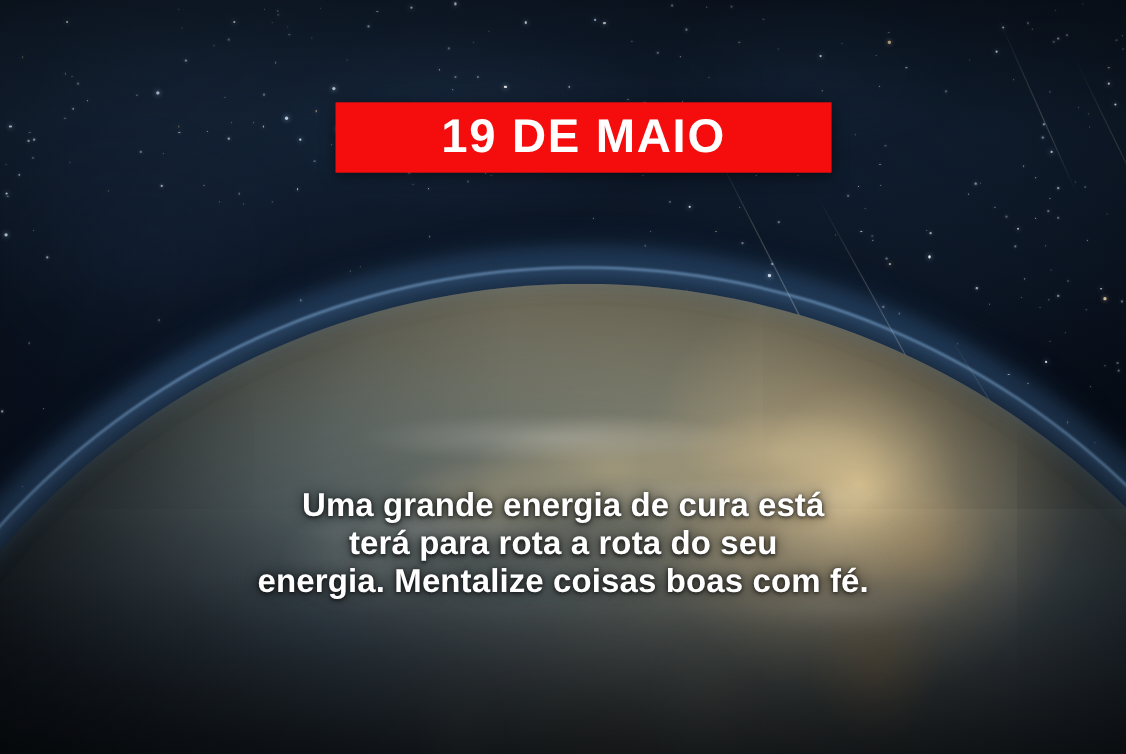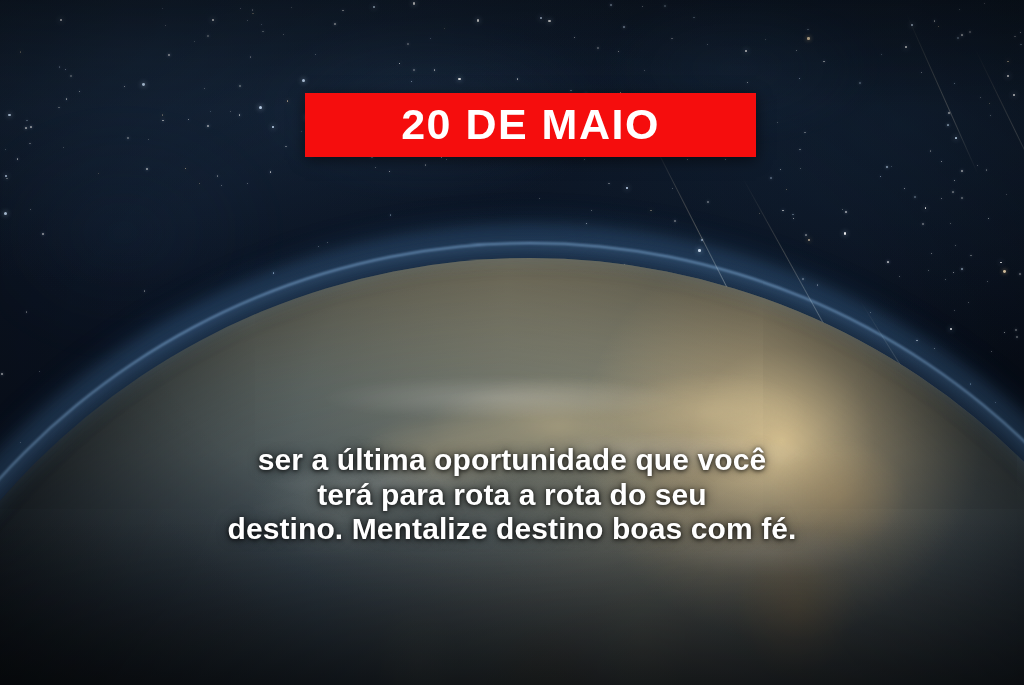--- a/index.html
+++ b/index.html
@@ -550,27 +550,27 @@
     </div>
     <div class="earth-atmo"></div>
     <div class="earth-atmo2"></div>
   </div>
 
   <div class="vignette"></div>
 
   <div class="content">
 
     <div class="date-banner">
-      <span>20 DE MAIO</span>
+      <span>19 DE MAIO</span>
     </div>
 
     <div class="headline">
     </div>
 
     <div class="body-copy">
-      <span>ser a última oportunidade que você</span>
+      <span>Uma grande energia de cura está</span>
       <span>terá para rota a rota do seu</span>
-      <span>destino. Mentalize destino boas com fé.</span>
+      <span>energia. Mentalize coisas boas com fé.</span>
     </div>
 
 
   </div>
 </div>
 
 </body></html>

